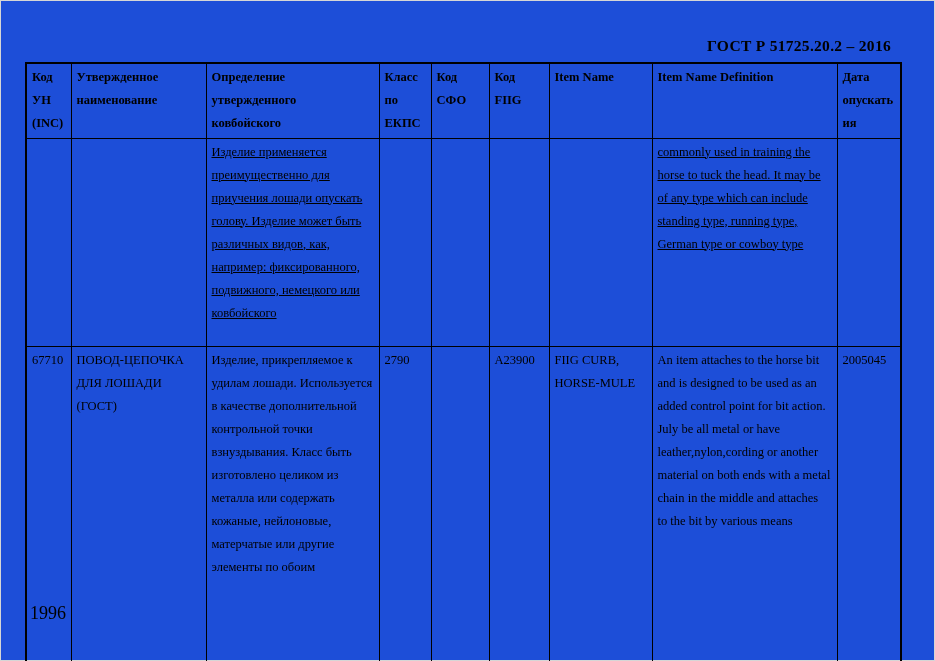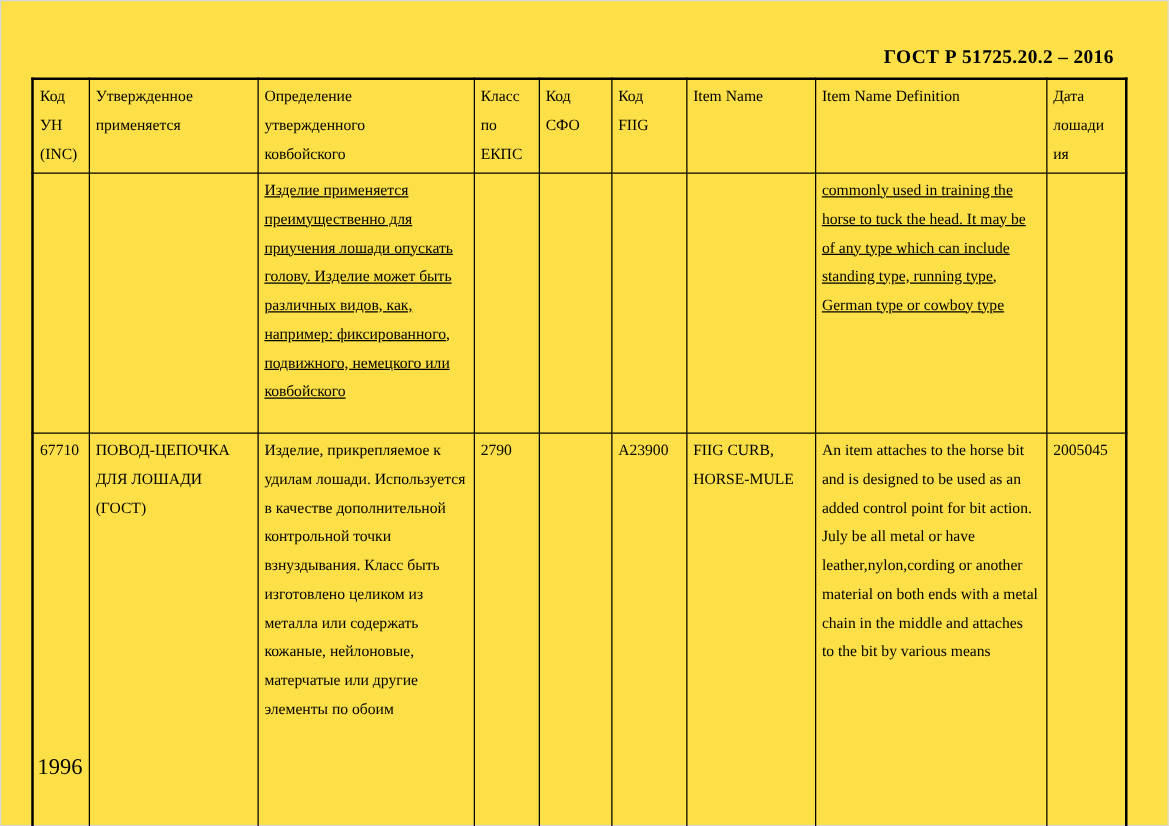--- a/index.html
+++ b/index.html
@@ -11,21 +11,21 @@
     width: 935px;
     height: 661px;
     position: relative;
     font-family: "Liberation Serif", serif;
     color: #000000;
     overflow: hidden;
   }
   .page {
     position: absolute;
     inset: 0;
-    background: #fde047;
+    background: #1d4ed8;
     box-shadow: inset 0 0 0 1px #d6d6d6;
   }
   .doc-title {
     position: absolute;
     top: 37px;
     right: 44px;
     font-size: 15.5px;
     font-weight: bold;
     letter-spacing: 0.3px;
     white-space: nowrap;
@@ -44,21 +44,21 @@
     border: 1px solid #000000;
     vertical-align: top;
     text-align: left;
     padding: 2px 6px 2px 5px;
     font-size: 12.5px;
     line-height: 23px;
     overflow: hidden;
     word-wrap: break-word;
   }
   .gost-table th {
-    font-weight: normal;
+    font-weight: bold;
     white-space: pre-line;
   }
   tr.header-row   { height: 75px; }
   tr.body-row-0   { height: 208px; text-decoration: underline; }
   tr.body-row-1   { height: 334px; }
   .page-number {
     position: absolute;
     left: 30px;
     top: 603px;
     font-size: 18px;
@@ -82,35 +82,35 @@
       <col style="width:103px">
       <col style="width:185px">
       <col style="width:64px">
     </colgroup>
     <thead>
       <tr class="header-row">
         <th>Код
 УН
 (INC)</th>
         <th>Утвержденное
-применяется</th>
+наименование</th>
         <th>Определение
 утвержденного
 ковбойского</th>
         <th>Класс
 по
 ЕКПС</th>
         <th>Код
 СФО</th>
         <th>Код
 FIIG</th>
         <th>Item Name</th>
         <th>Item Name Definition</th>
         <th>Дата
-лошади
+опускать
 ия</th>
       </tr>
     </thead>
     <tbody>
       <tr class="body-row-0">
         <td></td>
         <td></td>
         <td>Изделие применяется преимущественно для приучения лошади опускать голову. Изделие может быть различных видов, как, например: фиксированного, подвижного, немецкого или ковбойского</td>
         <td></td>
         <td></td>

